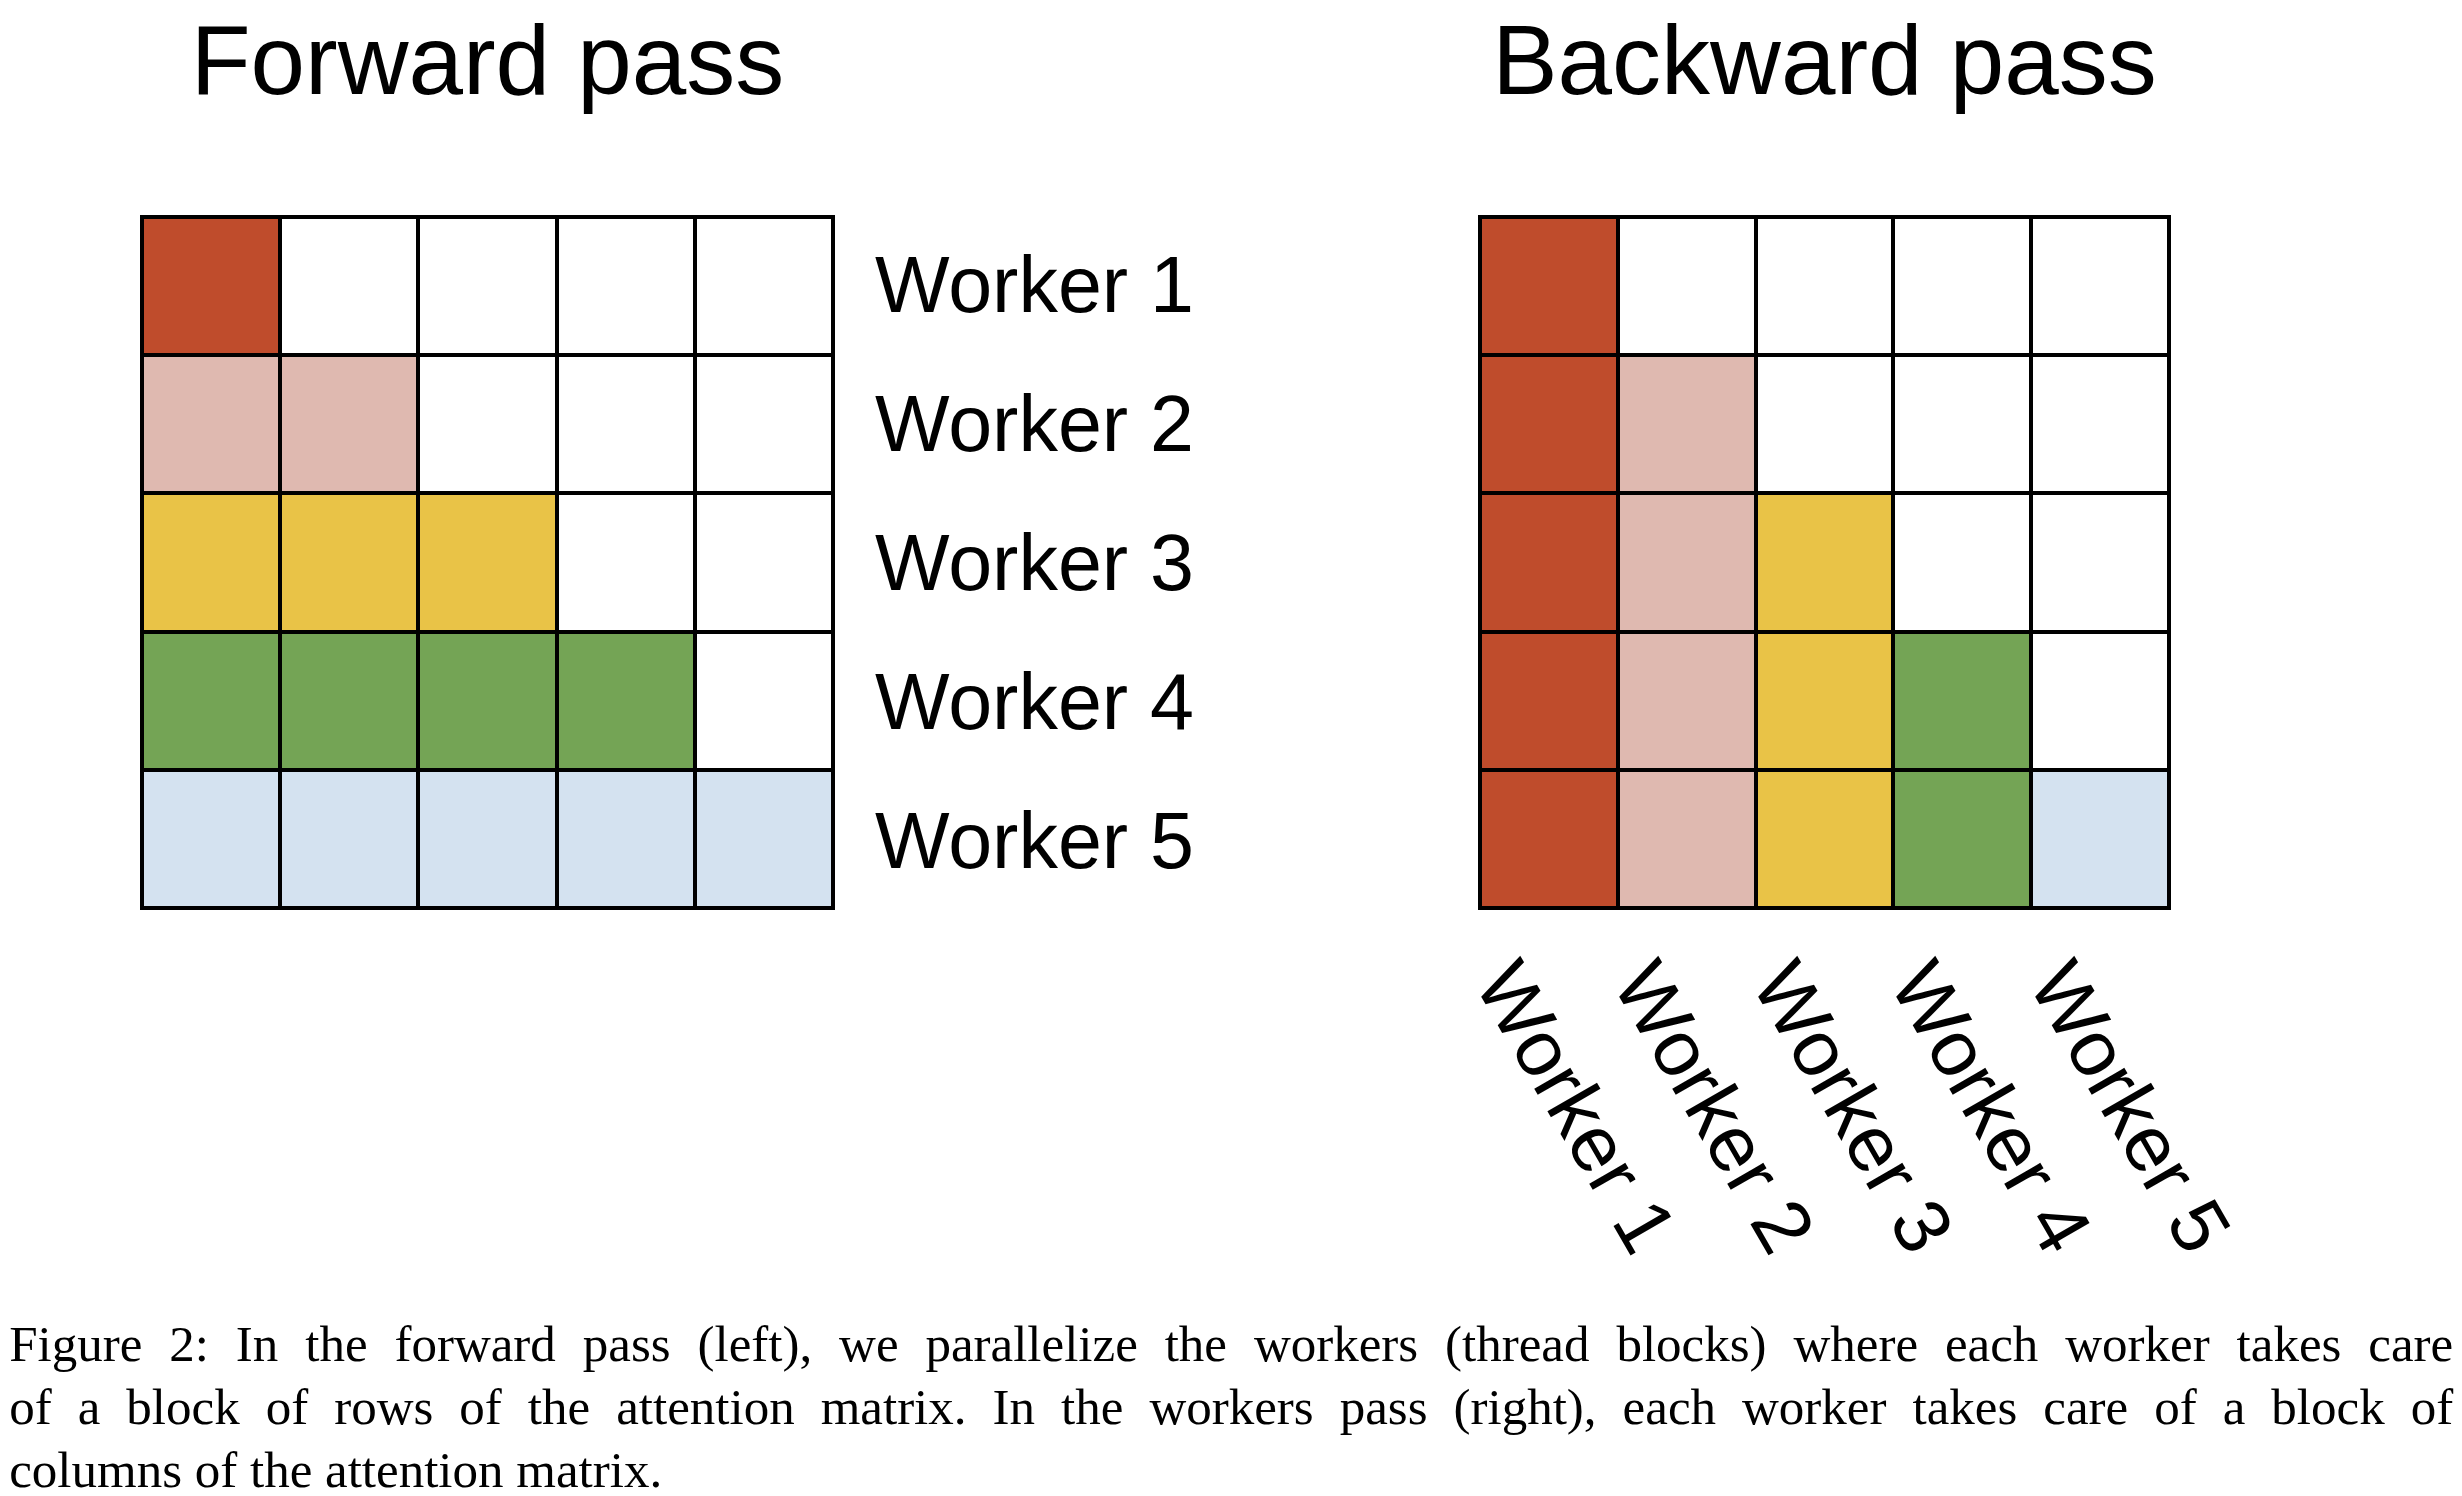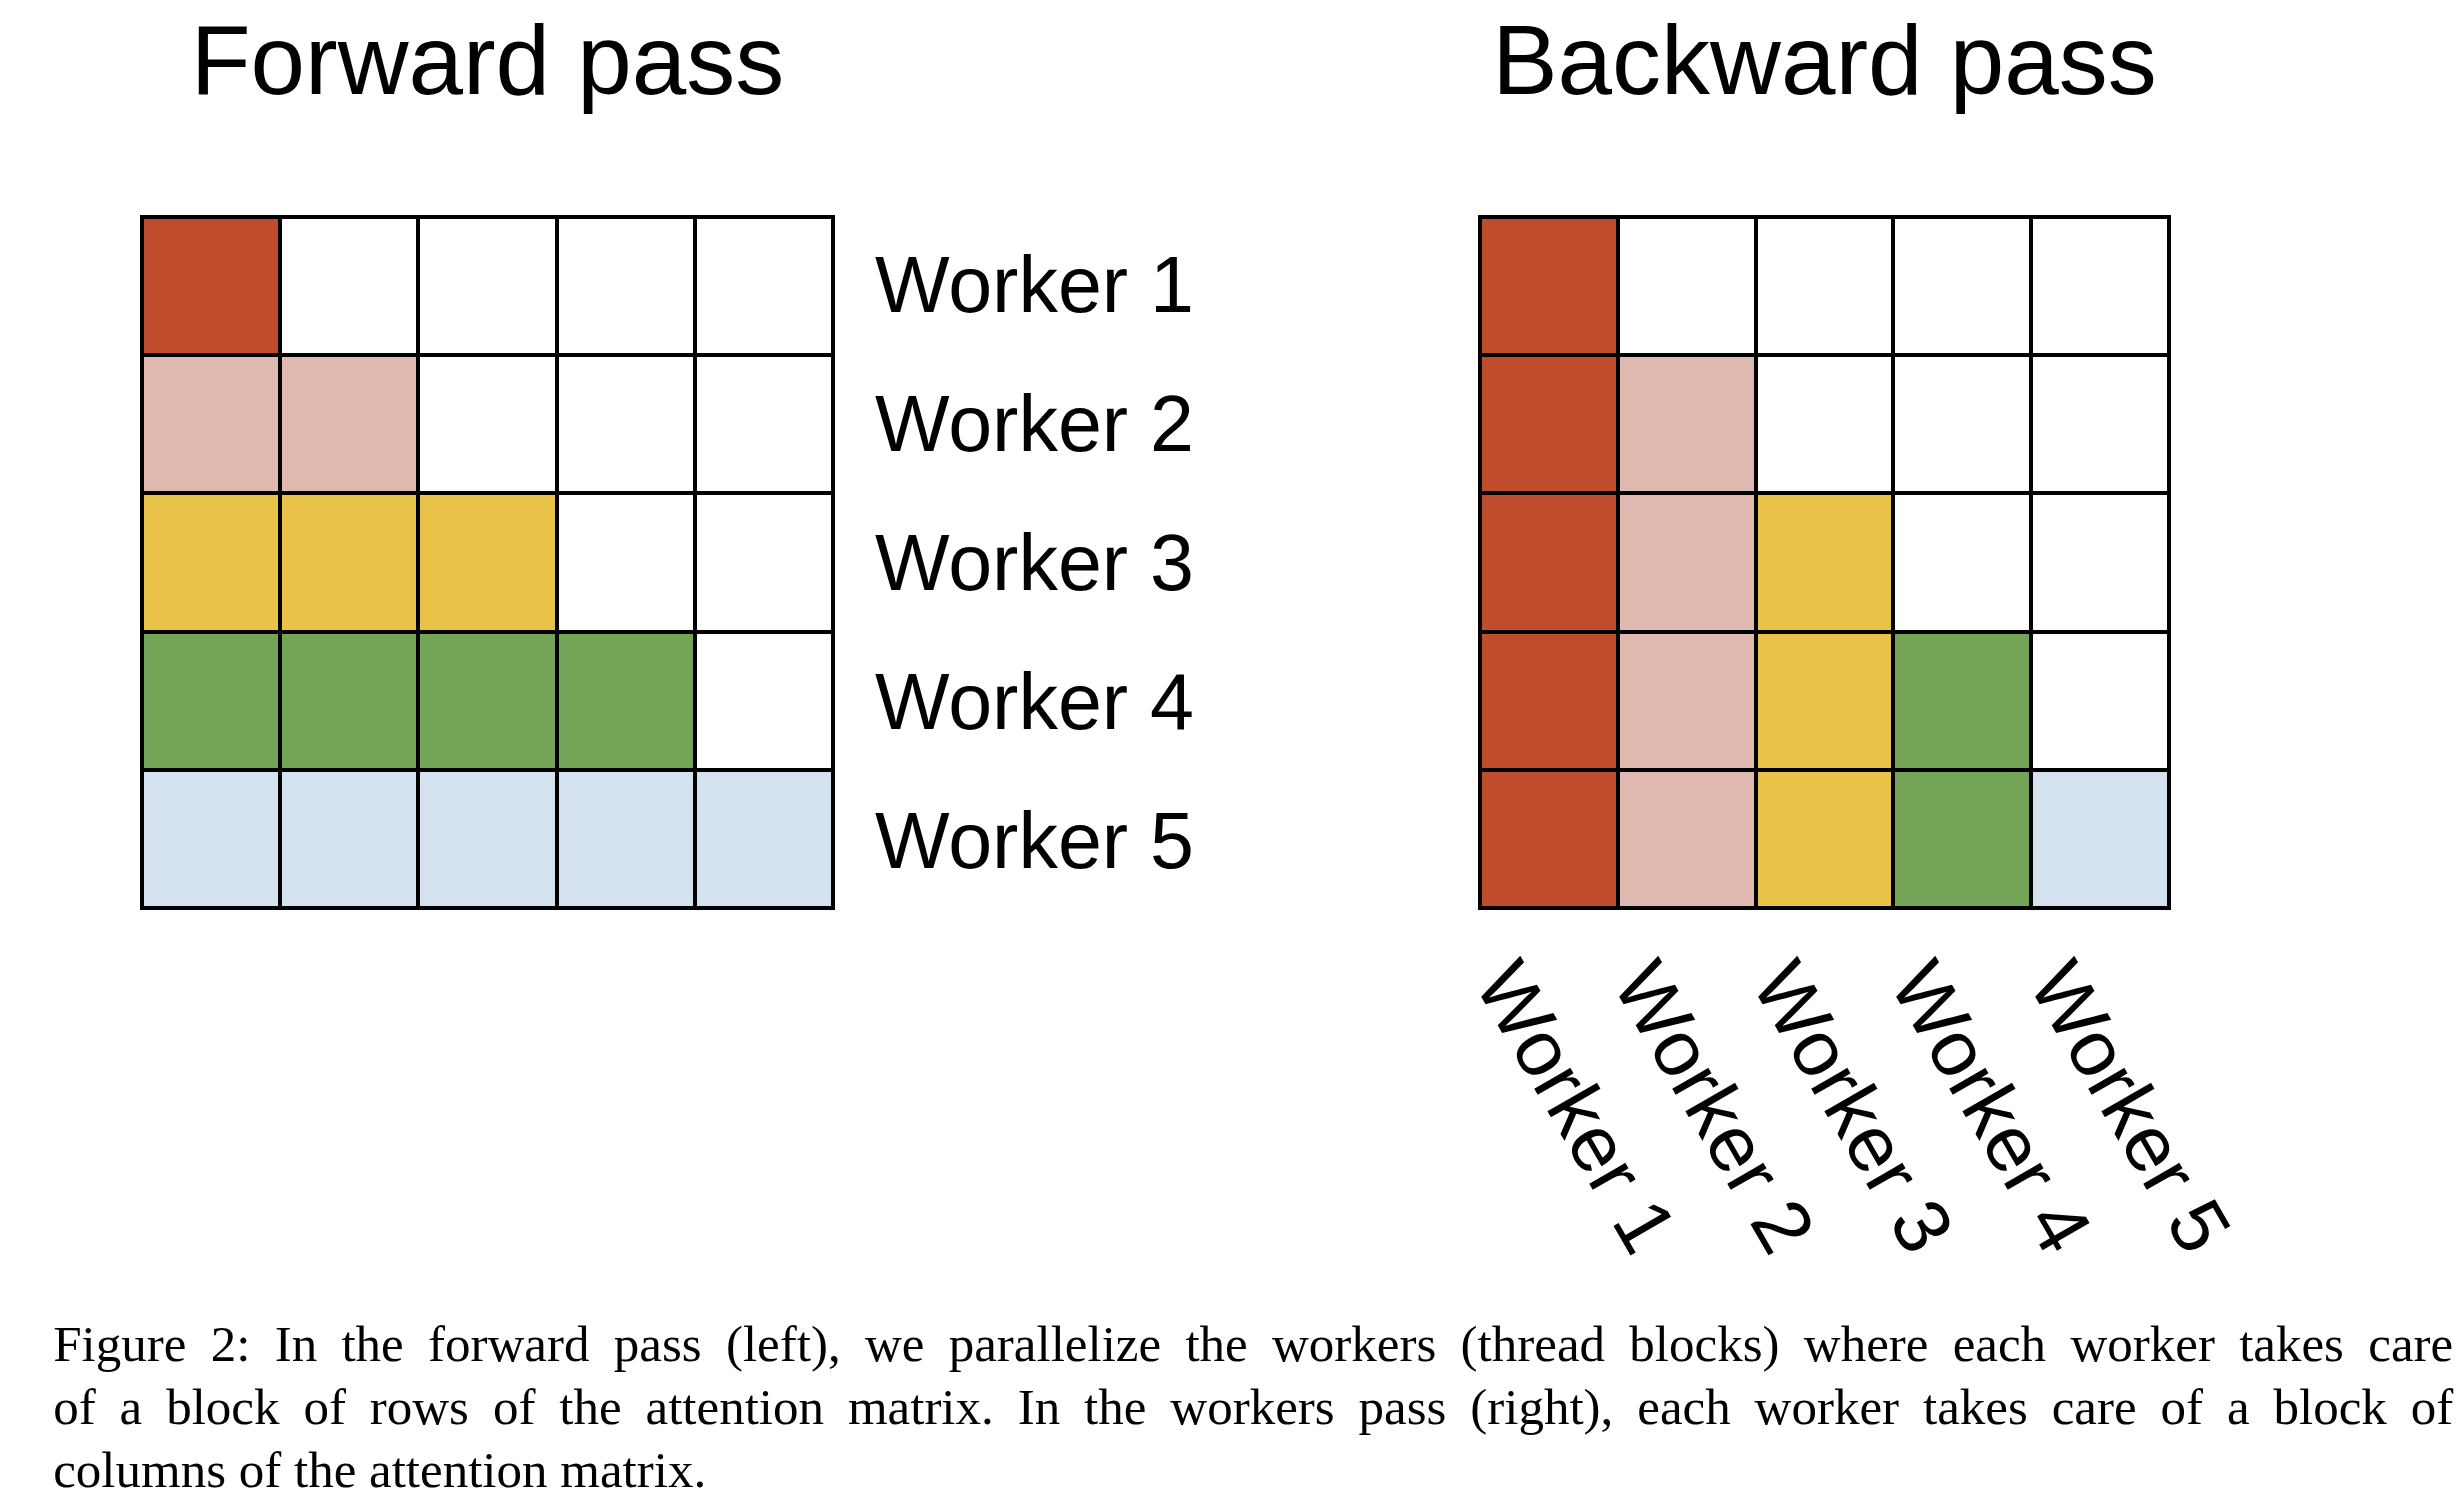--- a/index.html
+++ b/index.html
@@ -73,21 +73,21 @@
 
   #caption{
     position:absolute;
     left:9.2px;top:1313px;
     width:2444px;
     font-family:"Liberation Serif", serif;
     font-size:51px;
     line-height:63px;
     color:#000;
   }
-  .cap-line{white-space:normal;margin-left:44px;}
+  .cap-line{white-space:normal;}
   .cap-line.justify{text-align:justify;text-align-last:justify;}
 </style>
 </head>
 <body>
 
 <div id="page">
 
   <div id="forward-title" class="panel-title">Forward pass</div>
 
   <div id="backward-title" class="panel-title">Backward pass</div>

